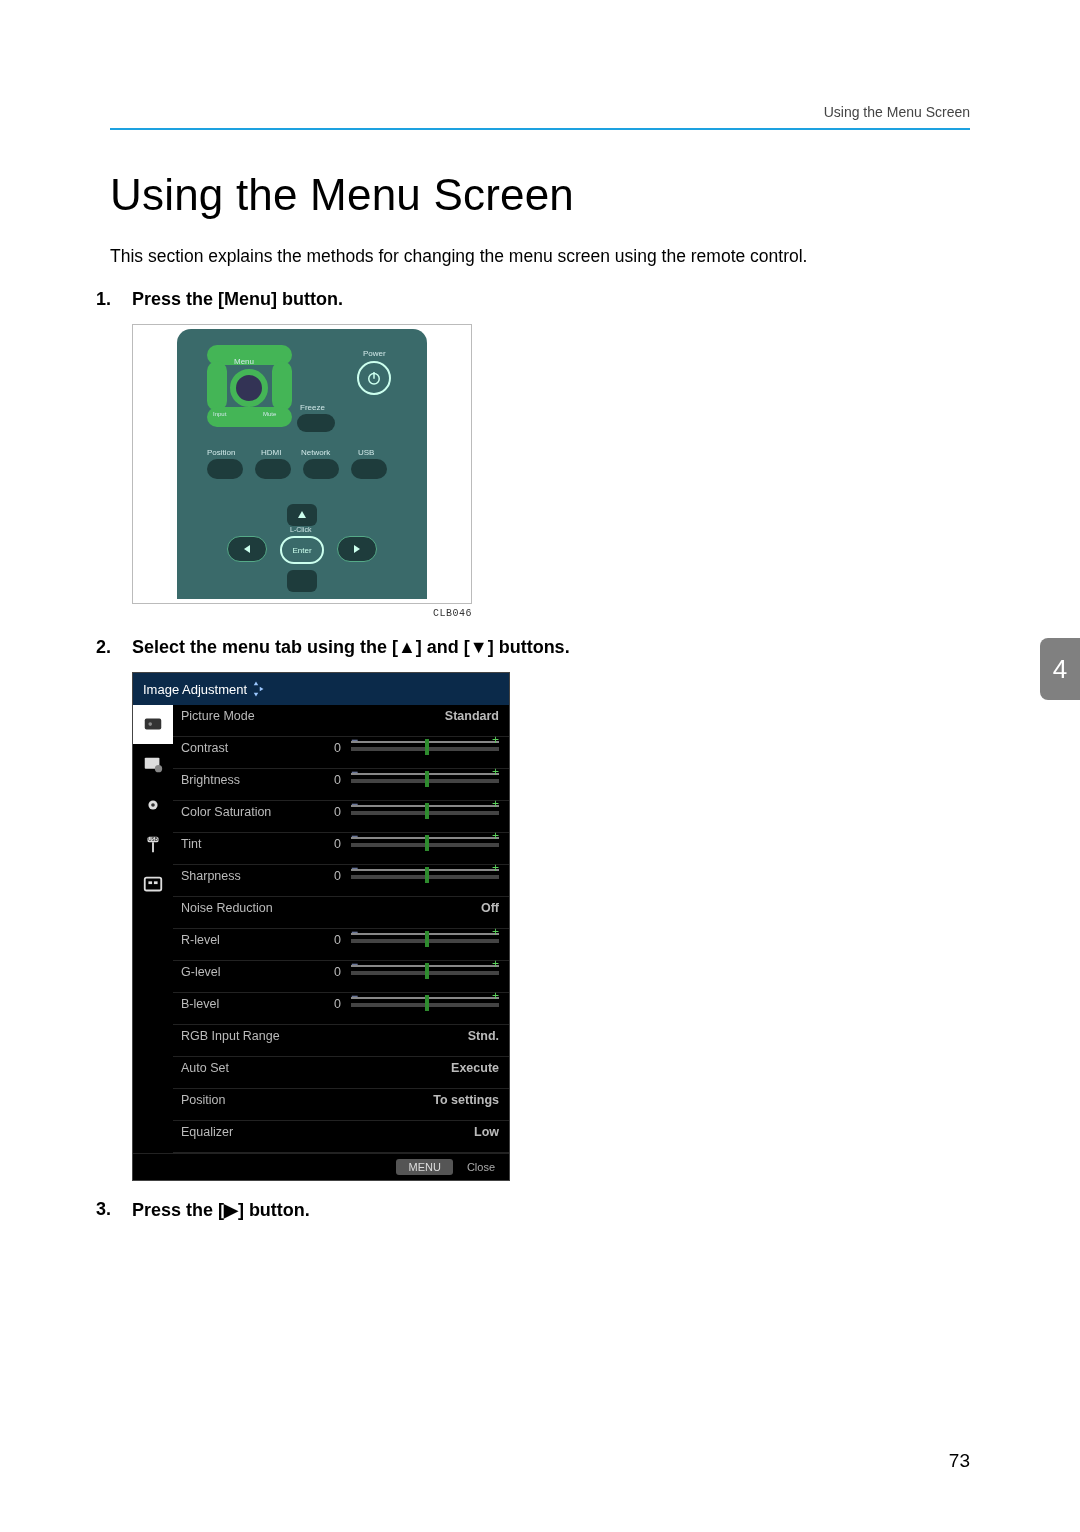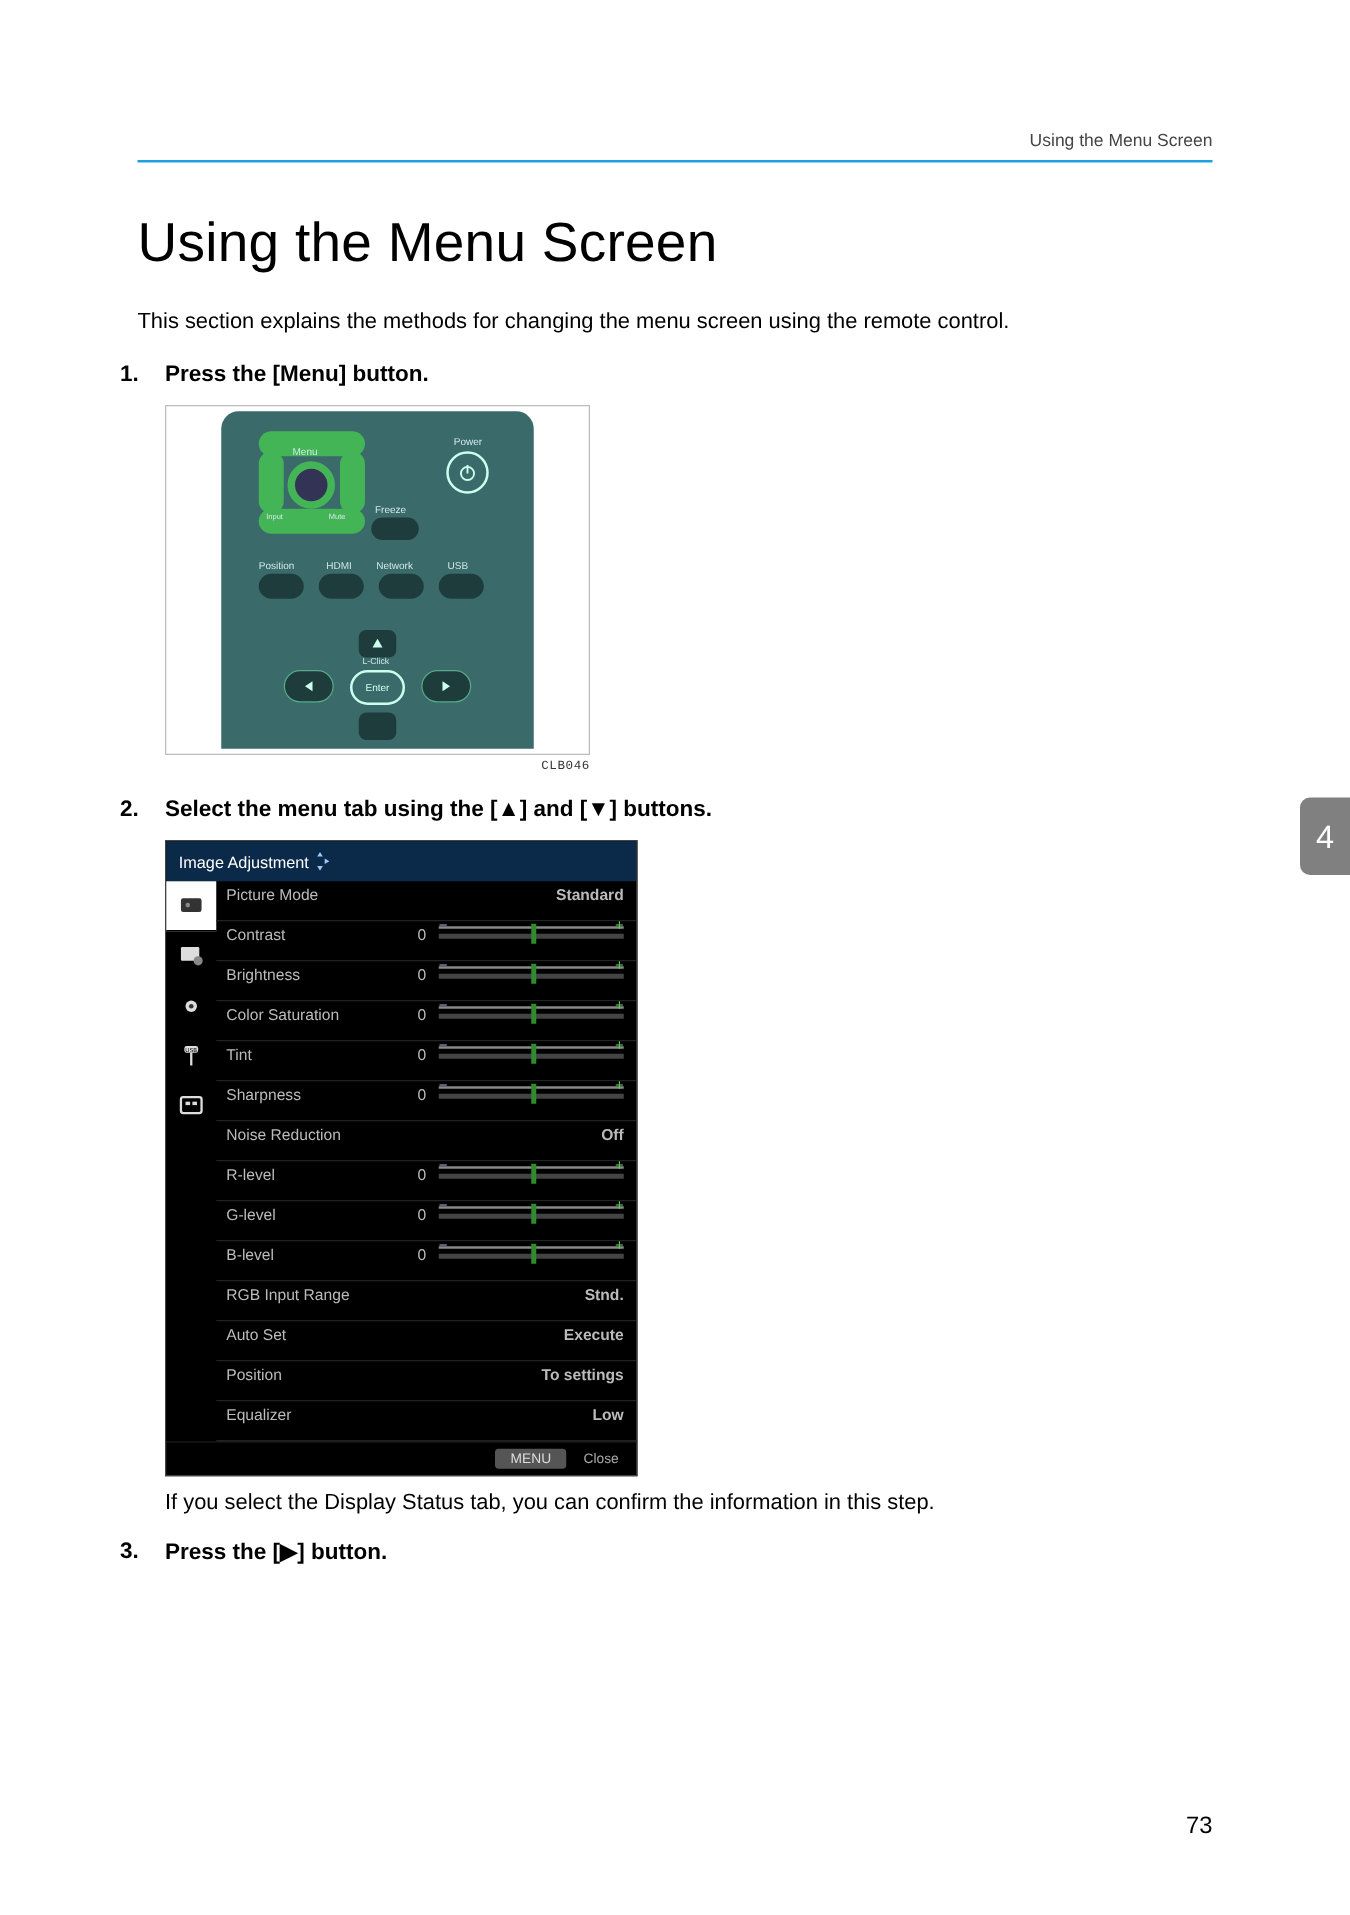--- a/index.html
+++ b/index.html
@@ -433,21 +433,20 @@
                   <span class="rhs">Low</span>
                 </div>
               </div>
           </div>
           <div class="osd-footer">
             <span class="fbtn">MENU</span>
             <span class="ftxt">Close</span>
           </div>
         </div>
       </div>
-      <div class="step-body">If you select the Display Status tab, you can confirm the information in this step.</div>
     </li>
 
     <li>
       <div class="step-title">Press the [▶] button.</div>
     </li>
   </ol>
 </div>
 
 <div class="chapter-tab">4</div>
 <div class="page-no">73</div>

